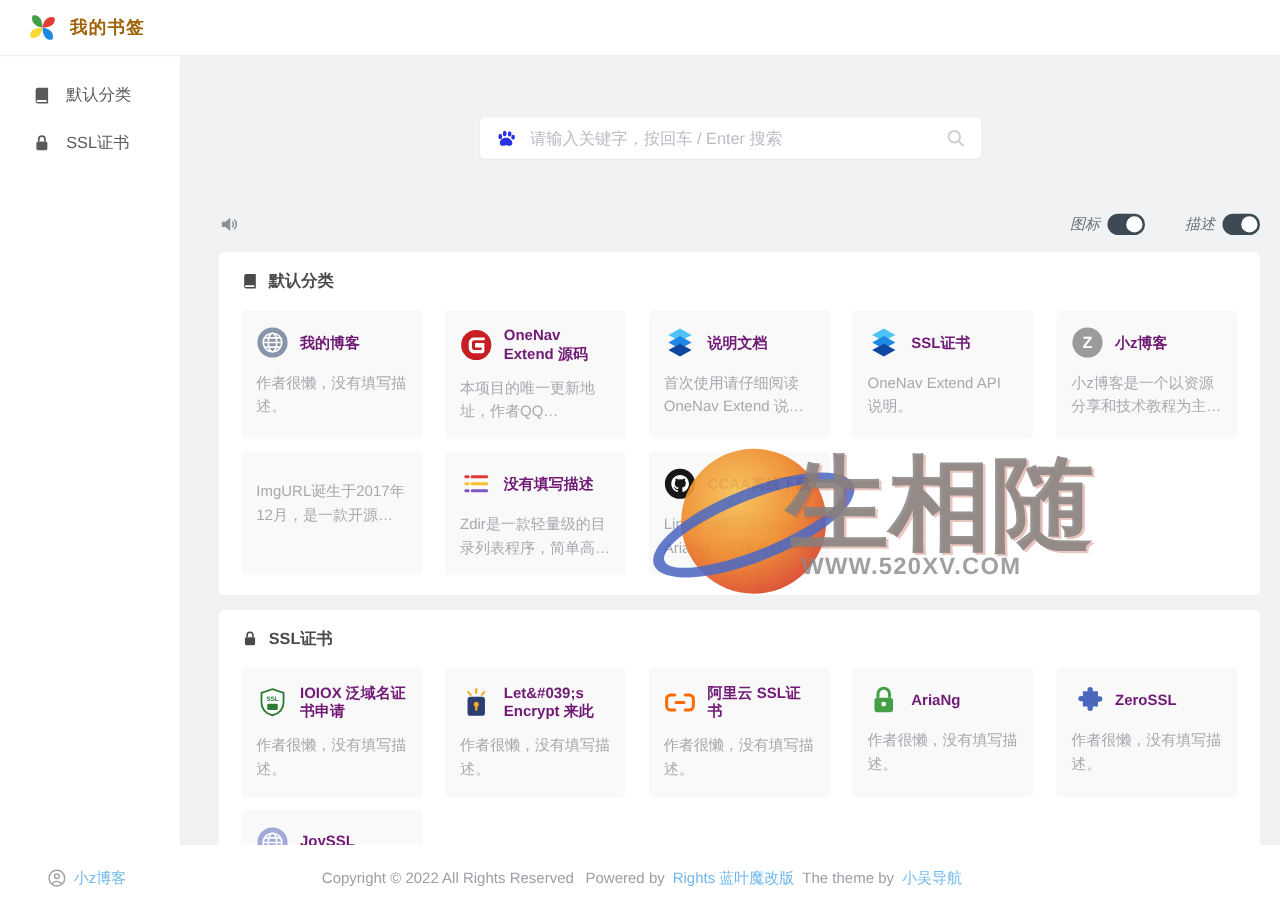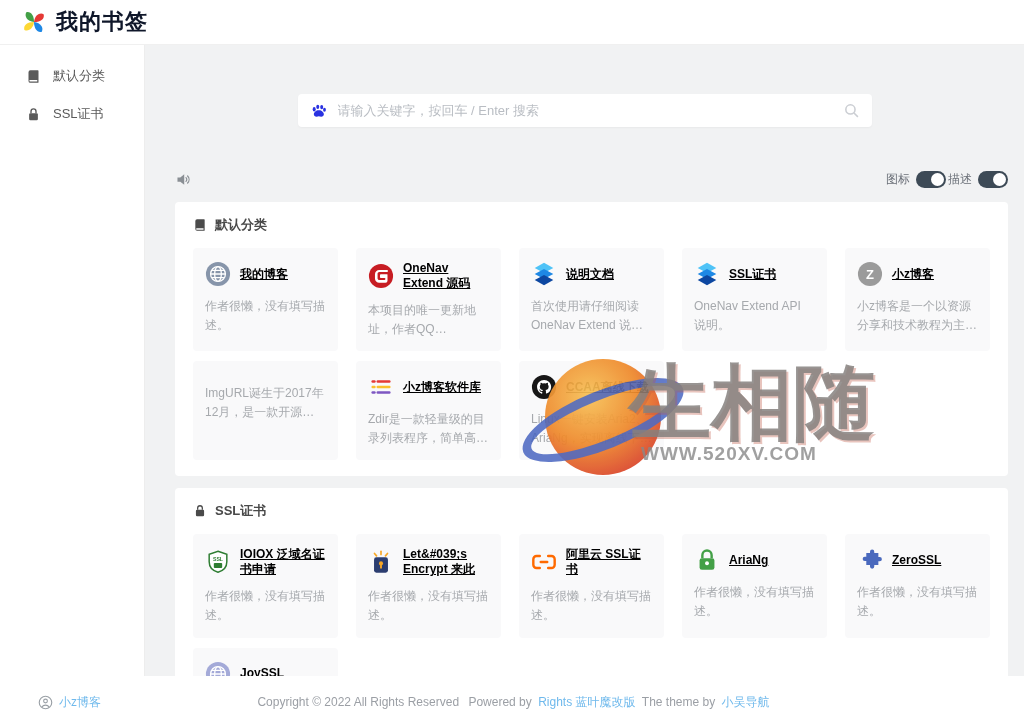--- a/index.html
+++ b/index.html
@@ -2,60 +2,60 @@
 <html><head>
 <meta charset="utf-8">
 <style>
   * { margin:0; padding:0; box-sizing:border-box; }
   html,body { width:1024px; height:728px; overflow:hidden; background:#fff;
     font-family:"Liberation Sans", sans-serif; }
   
   .header { height:45px; background:#fff; display:flex; align-items:center;
     padding-left:20px; border-bottom:1px solid #f0f0f0; position:relative; z-index:5; }
   .logo { width:28px; height:28px; margin-right:8px; }
-  .site-title { font-size:22px; font-weight:bold; color:#0f172a; letter-spacing:1px; }
+  .site-title { font-size:14px; font-weight:bold; color:#a16207; letter-spacing:1px; }
   
   .app { display:flex; height:631px; overflow:hidden; }
   .sidebar { width:145px; background:#fff; border-right:1px solid #ededed; padding-top:12px; }
   .side-item { display:flex; align-items:center; gap:12px; padding:10px 0 10px 26px;
     font-size:13px; color:#5a5a5a; cursor:pointer; }
   .side-item svg { width:15px; height:15px; }
   .main { flex:1; background:#f1f2f3; position:relative; overflow:hidden; }
   
   .search-wrap { padding-top:49px; display:flex; justify-content:center; }
-  .search-box { width:574px; height:33px; background:#fff; border-radius:4px;
+  .search-box { width:401px; height:33px; background:#fff; border-radius:4px;
     display:flex; align-items:center; padding:0 12px; box-shadow:0 1px 2px rgba(0,0,0,.04); }
   .search-box .paw { width:18px; height:18px; margin-right:10px; flex:none; }
   .search-box input { flex:1; border:none; outline:none; font-size:13px; color:#444;
     background:transparent; font-family:"Liberation Sans",sans-serif; }
   .search-box input::placeholder { color:#b9bdc3; }
   .search-box .mag { width:17px; height:17px; flex:none; cursor:pointer; }
   
   .toolbar { margin:44px 16px 0 30px; display:flex; align-items:center; }
   .speaker { width:17px; height:17px; cursor:pointer; }
-  .toggles { margin-left:auto; display:flex; align-items:flex-end; gap:2px; }
+  .toggles { margin-left:auto; display:flex; align-items:flex-end; gap:32px;font-style:italic; }
   .toggle-group { display:flex; align-items:center; gap:6px; }
   .toggle-label { font-size:12px; color:#6b7078; }
   .switch { width:30px; height:17px; background:#3d4a56; border-radius:9px;
     position:relative; cursor:pointer; }
   .switch::after { content:""; position:absolute; right:2px; top:2px; width:13px;
     height:13px; background:#fff; border-radius:50%; }
   
   .sections { margin:14px 16px 0 30px; }
   .panel { background:#fff; border-radius:4px; padding:14px 18px 16px; margin-bottom:12px; }
   .panel-head { display:flex; align-items:center; gap:8px; margin-bottom:14px; }
   .panel-head svg { width:14px; height:14px; }
   .panel-title { font-size:13px; font-weight:bold; color:#4a4a4a; }
   .grid { display:grid; grid-template-columns:repeat(5,1fr); gap:10px 18px; }
   .card { background:#f9f9fa; border-radius:4px; padding:13px 12px; cursor:pointer;
     min-height:82px; }
   .card-head { display:flex; align-items:center; gap:9px; }
   .card-icon { width:26px; height:26px; flex:none; }
   .card-icon svg { width:26px; height:26px; display:block; }
-  .card-title { font-size:12px; font-weight:bold; color:#000000; line-height:1.25;text-decoration:underline; }
+  .card-title { font-size:12px; font-weight:bold; color:#701a75; line-height:1.25; }
   .card-desc { margin-top:10px; font-size:12px; color:#a6a9ad; line-height:1.55;
     display:-webkit-box; -webkit-line-clamp:2; -webkit-box-orient:vertical; overflow:hidden; }
   
   .watermark { position:absolute; left:388px; top:312px; width:360px; height:125px;
     pointer-events:none; z-index:20; opacity:.93; }
   .wm-planet { position:absolute; left:6px; top:0; width:128px; height:122px; }
   .wm-ball { position:absolute; left:6px; top:2px; width:116px; height:116px; border-radius:50%;
     background:radial-gradient(circle at 38% 32%, #f7c257, #ef8a2c 45%, #d9432b 80%); }
   .wm-ring { position:absolute; left:-22px; top:34px; width:172px; height:58px;
     border:9px solid rgba(66,96,190,.88); border-radius:50%; transform:rotate(-22deg); }
@@ -227,21 +227,21 @@
                     <g stroke-linecap="round" stroke-width="2.6">
                       <line x1="5" y1="8" x2="7" y2="8" stroke="#e53935"></line>
                       <line x1="10.5" y1="8" x2="23" y2="8" stroke="#e53935"></line>
                       <line x1="5" y1="14" x2="7" y2="14" stroke="#fbc02d"></line>
                       <line x1="10.5" y1="14" x2="23" y2="14" stroke="#fbc02d"></line>
                       <line x1="5" y1="20" x2="7" y2="20" stroke="#7e57c2"></line>
                       <line x1="10.5" y1="20" x2="23" y2="20" stroke="#7e57c2"></line>
                     </g>
                   </svg>
                 </span>
-          <span class="card-title">小z博客软件库</span>
+          <span class="card-title">没有填写描述</span>
         </div>
         <div class="card-desc">Zdir是一款轻量级的目录列表程序，简单高效，免数据库。</div>
       </div>
       <div class="card">
         <div class="card-head">
           <span class="card-icon">
                   <svg viewBox="0 0 28 28">
                     <circle cx="14" cy="14" r="13" fill="#181717"></circle>
                     <path fill="#fff" d="M14 6.5c-4.1 0-7.5 3.4-7.5 7.5 0 3.3 2.2 6.2 5.1 7.2.4.1.5-.2.5-.4v-1.4c-2.1.5-2.5-1-2.5-1-.3-.9-.8-1.1-.8-1.1-.7-.5.1-.5.1-.5.8.1 1.2.8 1.2.8.7 1.2 1.8.9 2.3.7.1-.5.3-.9.5-1.1-1.7-.2-3.4-.8-3.4-3.7 0-.8.3-1.5.8-2-.1-.2-.3-1 .1-2 0 0 .6-.2 2 .8a7 7 0 0 1 3.7 0c1.4-1 2-.8 2-.8.4 1 .2 1.8.1 2 .5.5.8 1.2.8 2 0 2.9-1.7 3.5-3.4 3.7.3.2.5.7.5 1.4v2.1c0 .2.1.5.5.4 3-1 5.1-3.9 5.1-7.2 0-4.1-3.4-7.5-7.5-7.5z"></path>
                   </svg>

